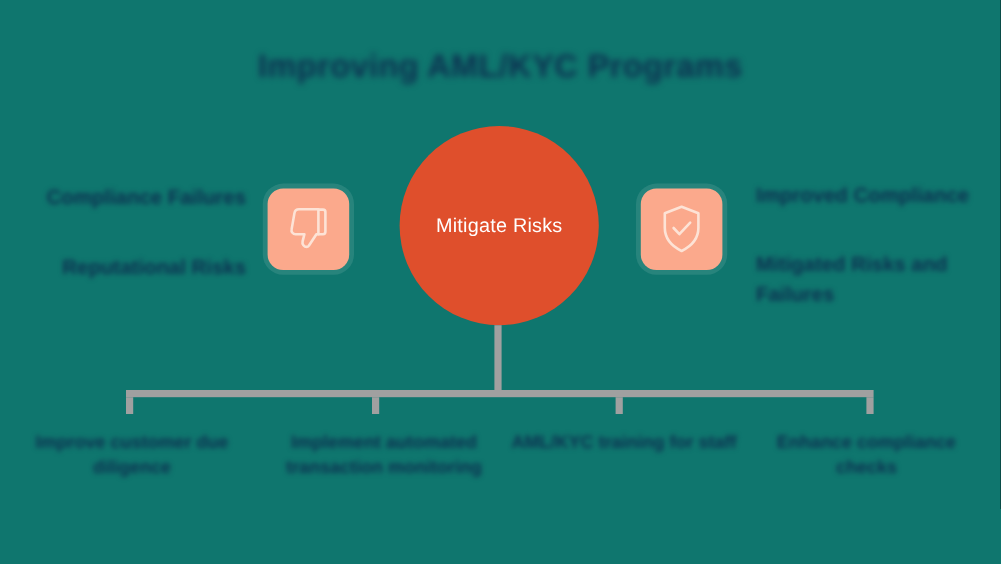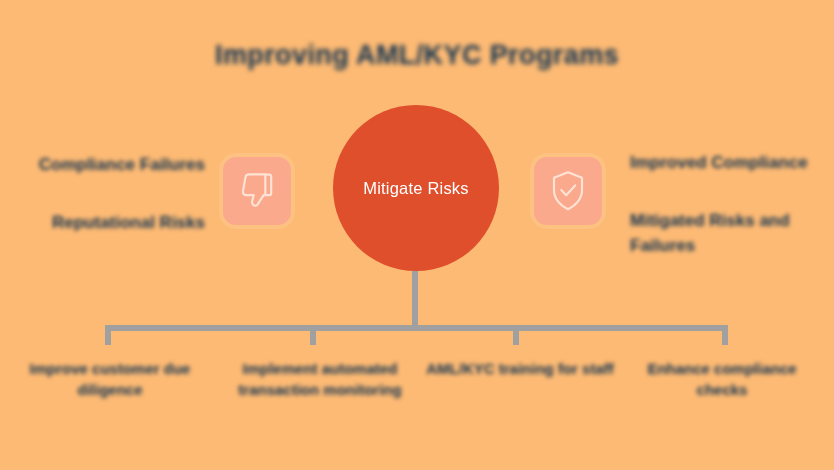--- a/index.html
+++ b/index.html
@@ -13,21 +13,21 @@
     position: relative;
     overflow: hidden;
     font-family: "Liberation Sans", sans-serif;
   }
 
   #canvas {
     position: absolute;
     left: 0; top: 0;
     width: 834px;
     height: 470px;
-    background: #fdba74;
+    background: #0f766e;
   }
 
   
   #title {
     position: absolute;
     left: 0;
     top: 40px;
     width: 834px;
     text-align: center;
     font-size: 27px;

